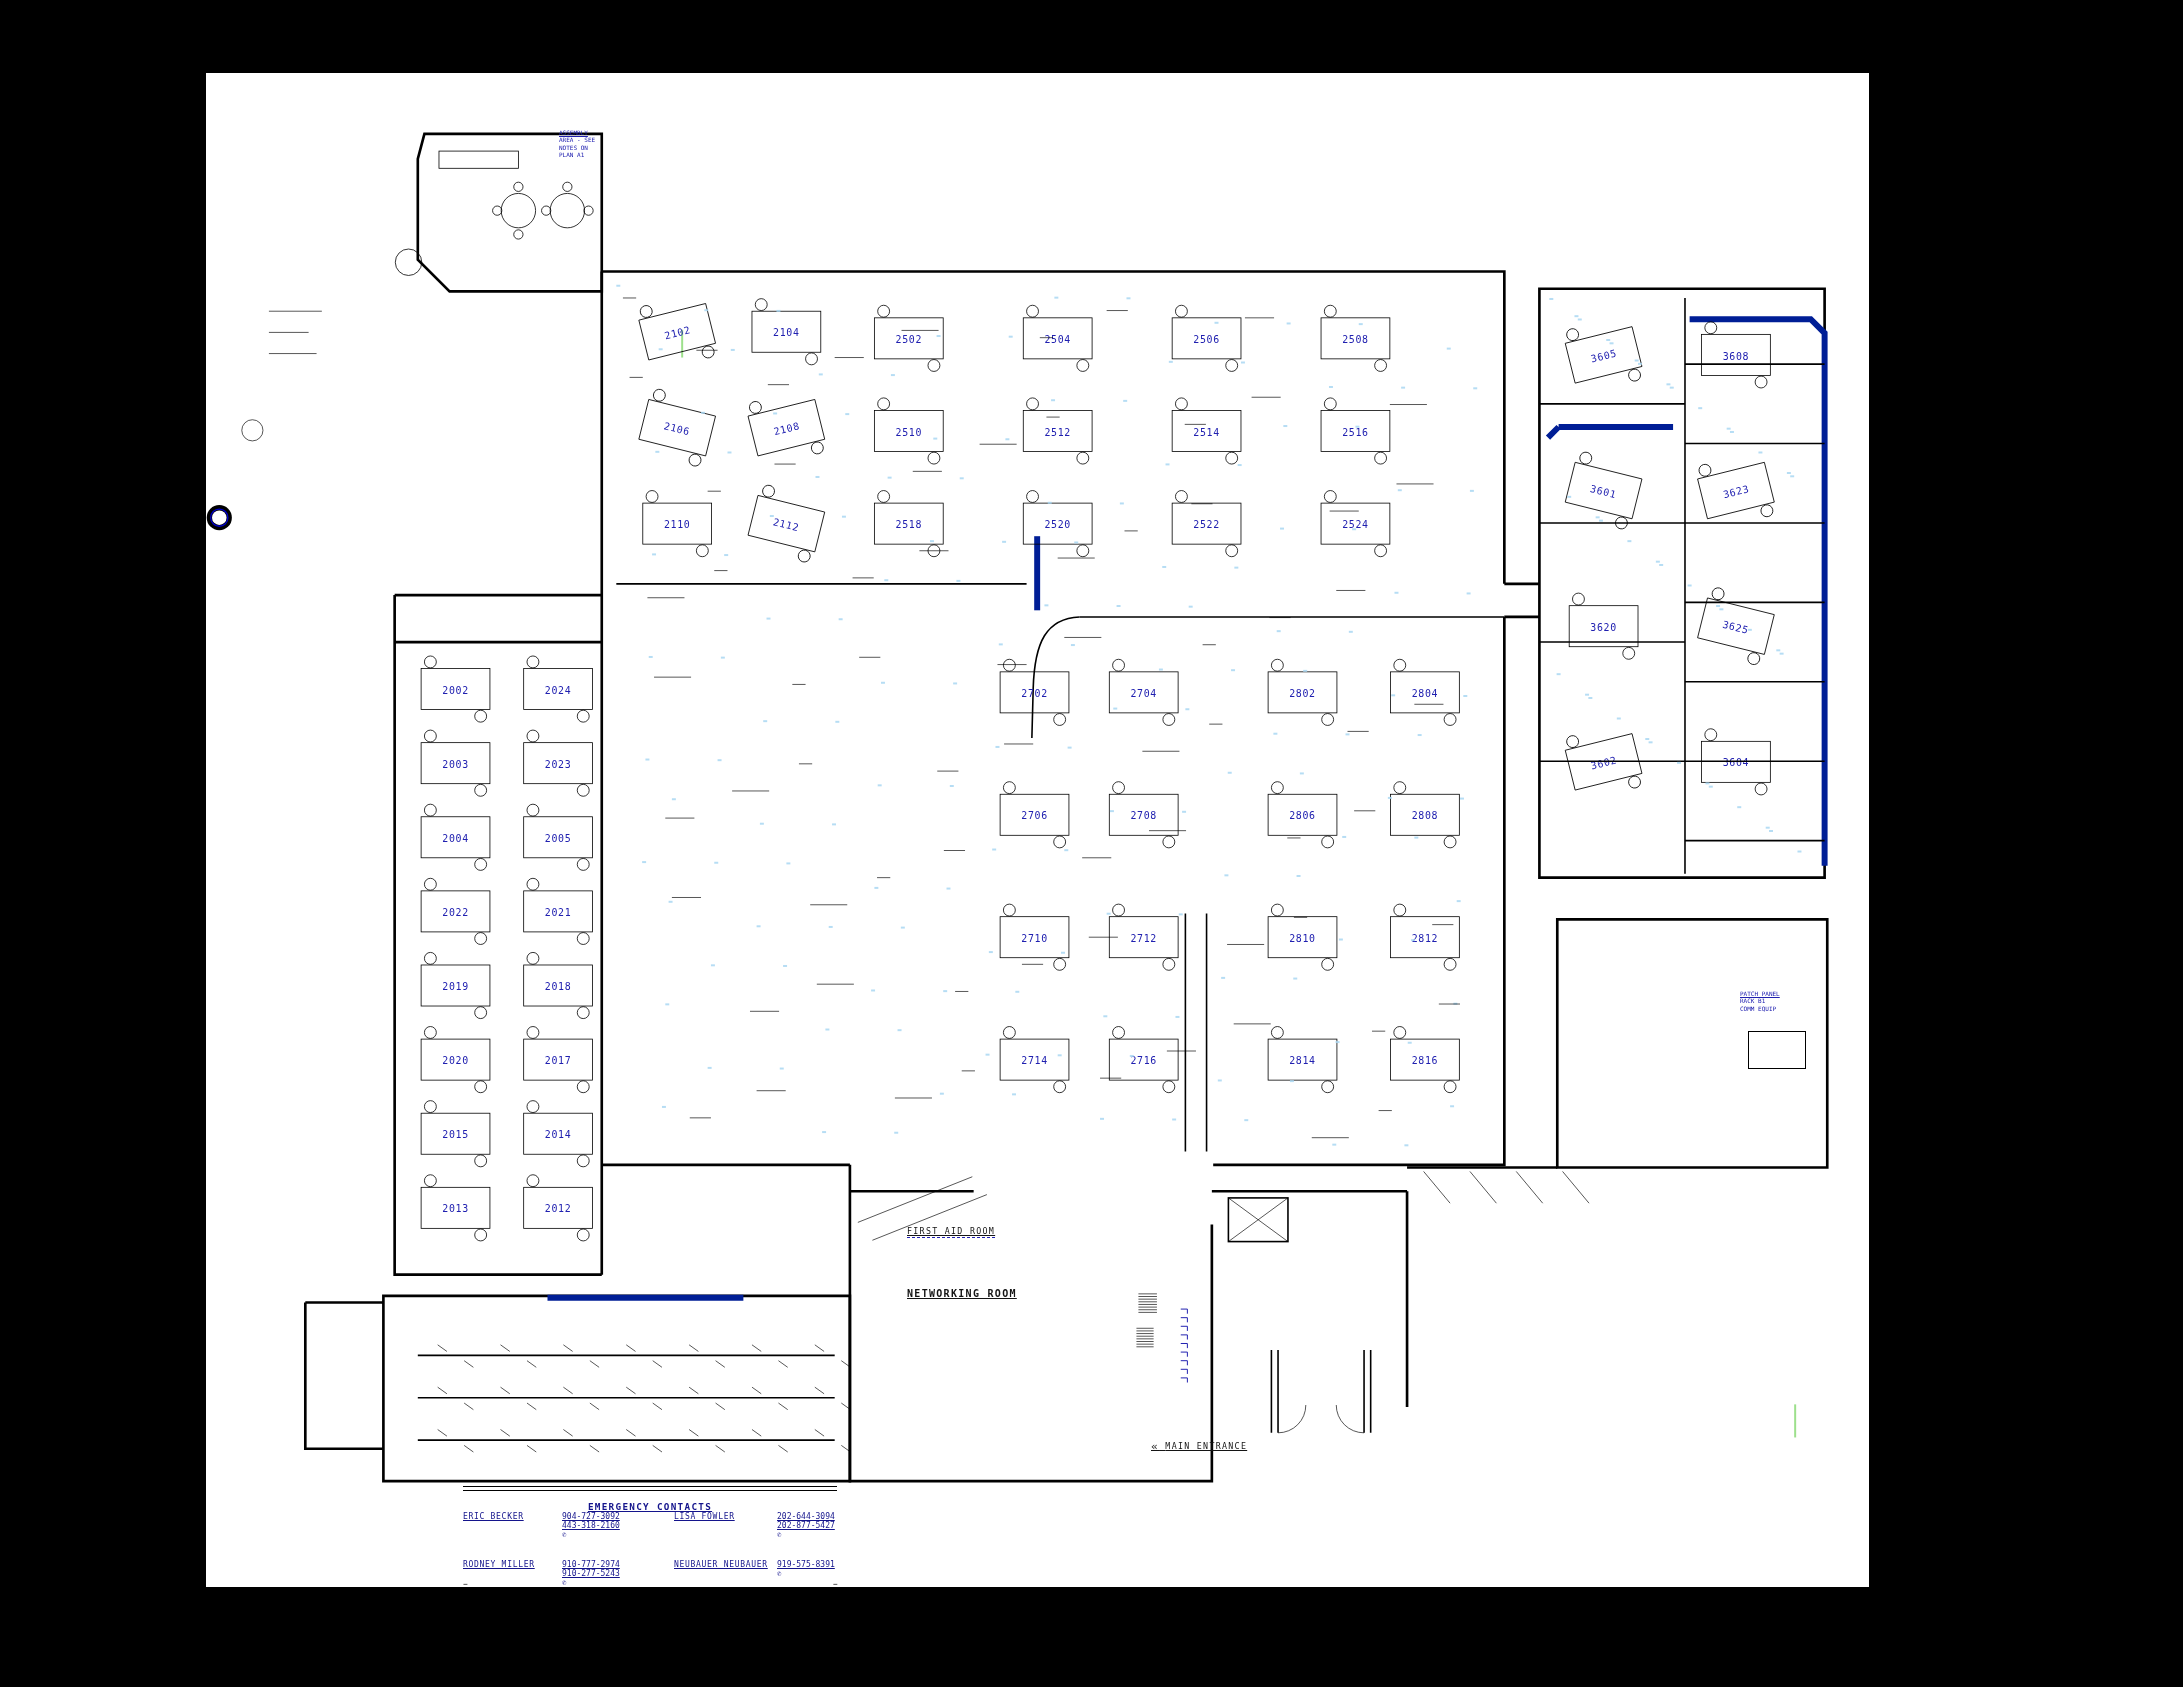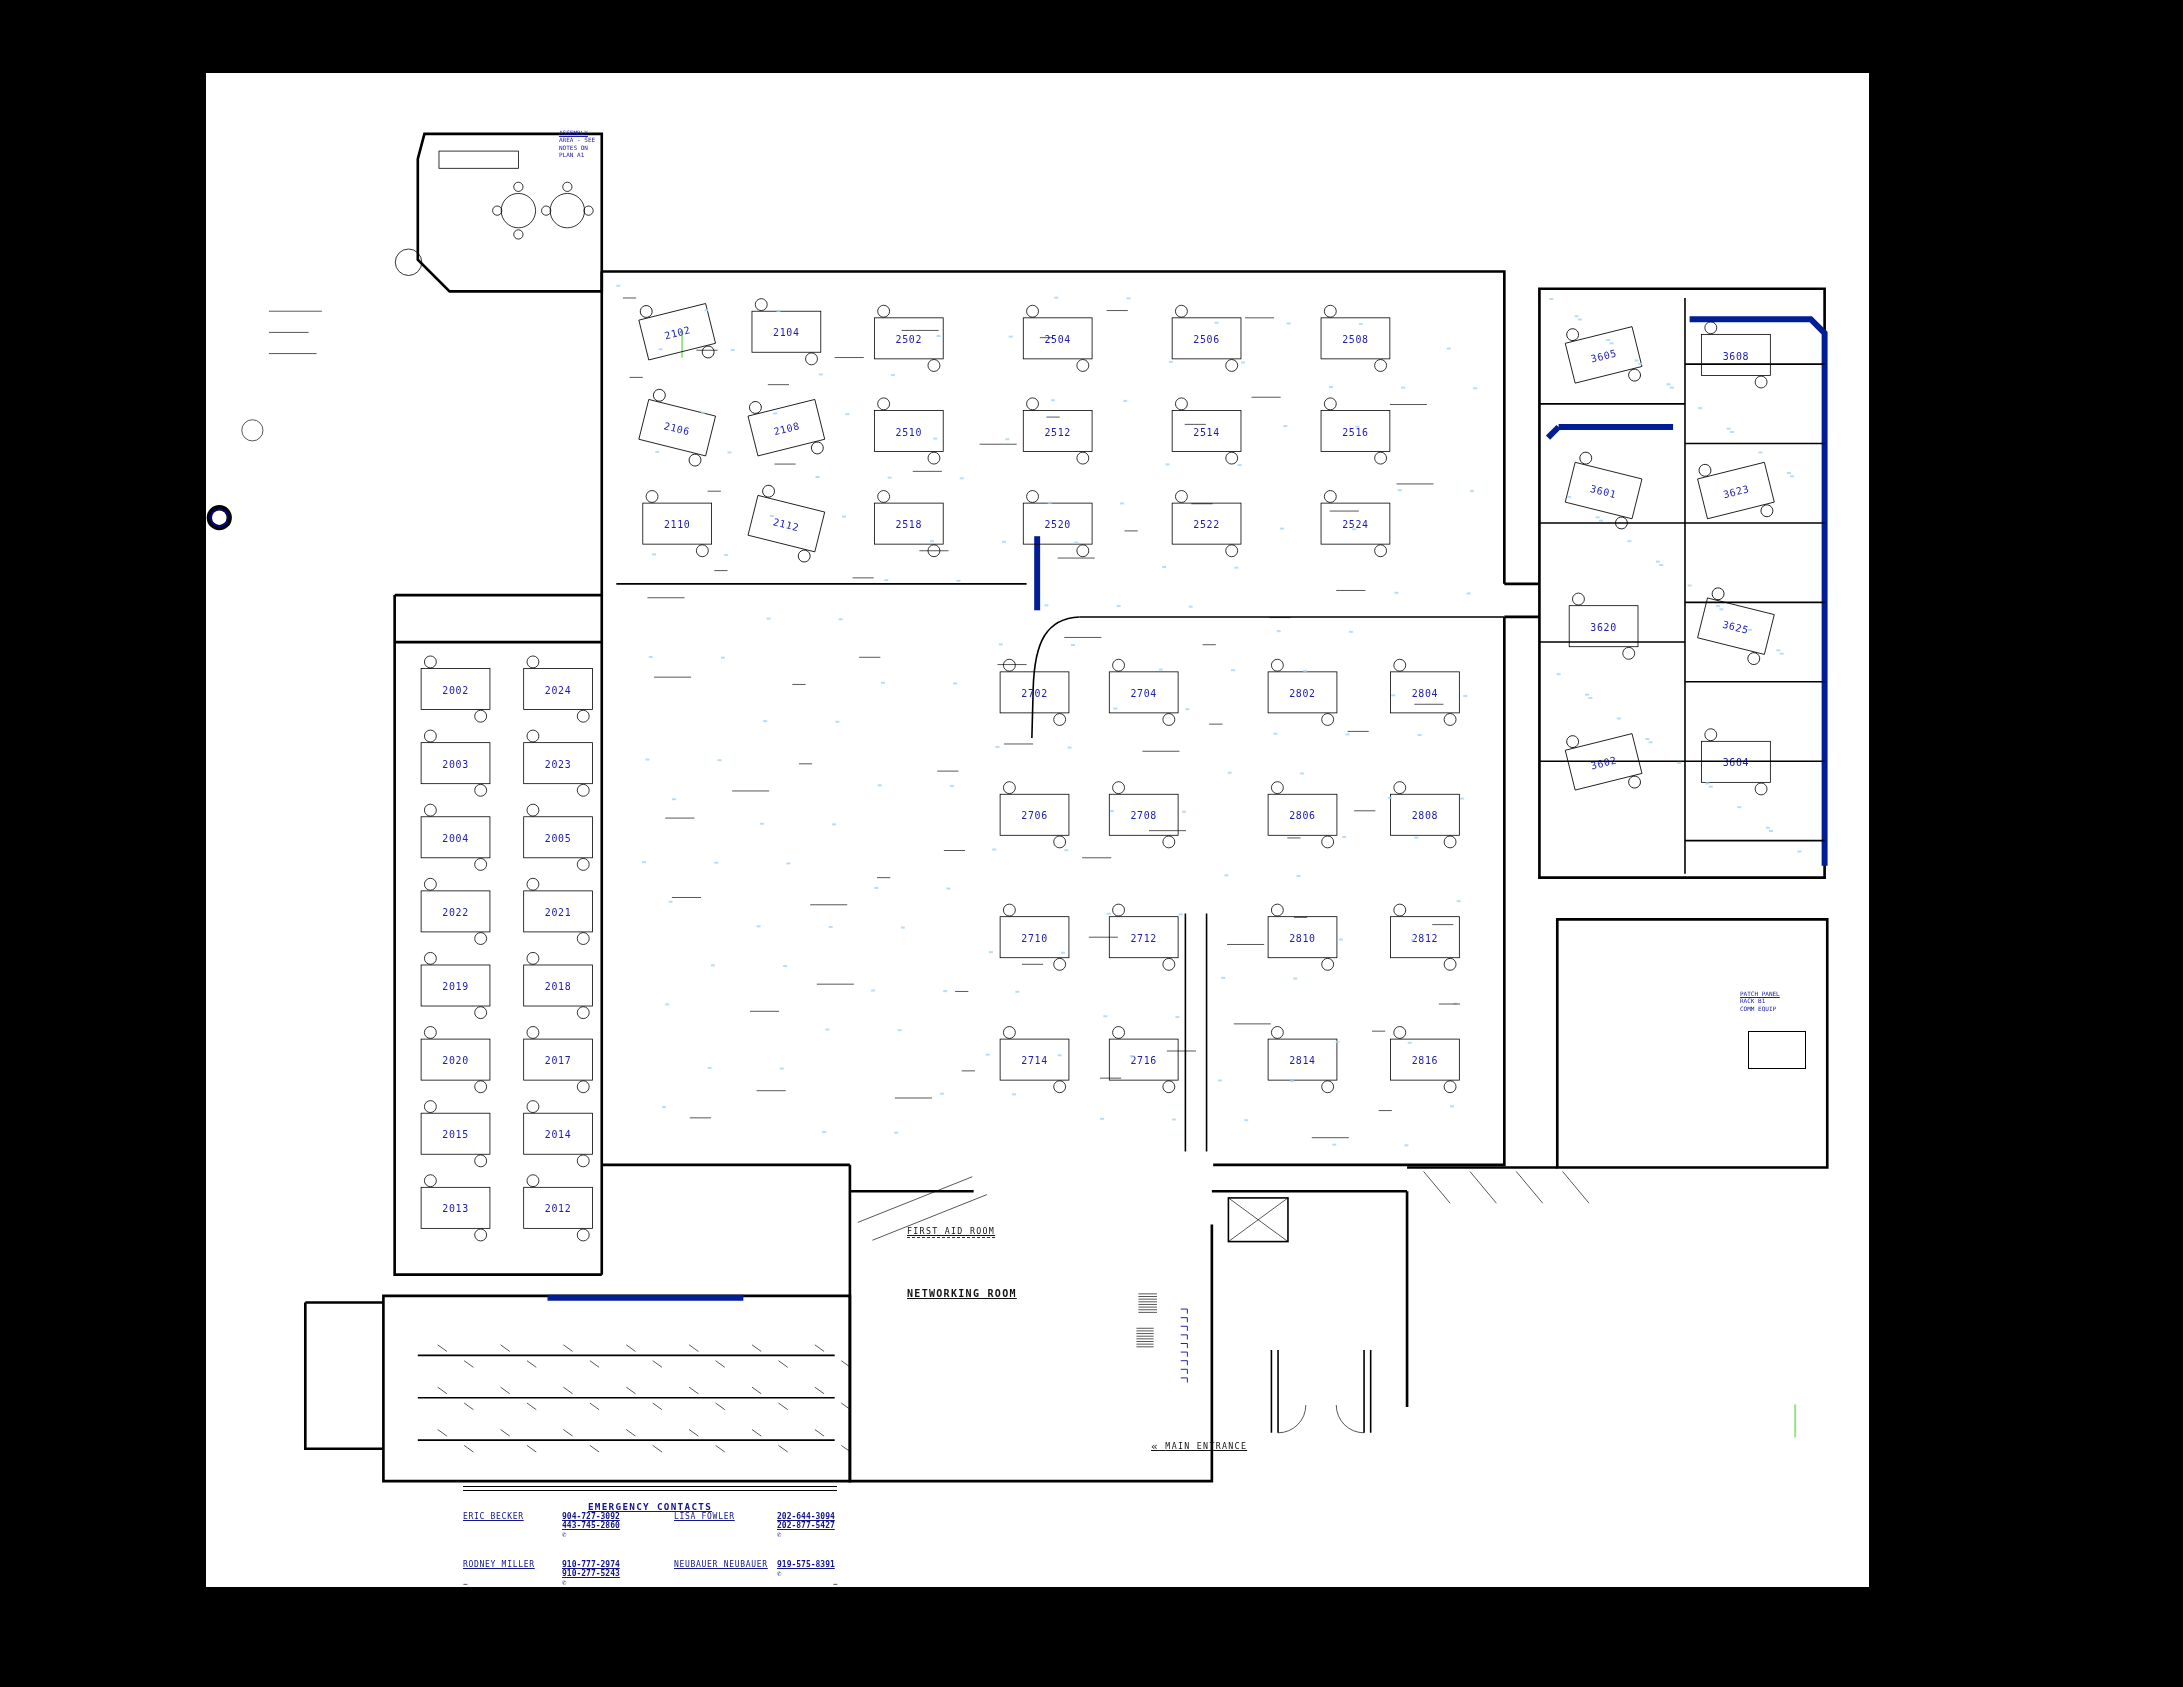--- a/index.html
+++ b/index.html
@@ -17,21 +17,21 @@
               letter-spacing:1.3px;white-space:nowrap;text-decoration:underline;}
   .ul-dash{border-bottom:0.7px dashed #2020b0;padding-bottom:1.3px;}
   .tiny-note{position:absolute;color:#2020b0;font-size:6px;line-height:7.3px;letter-spacing:0;}
   .tiny-note .first{text-decoration:underline;}
   .legend{position:absolute;color:#1a1a8c;}
   .legend .rule{height:3.3px;border-top:1.3px solid #000;border-bottom:0.7px solid #000;margin-bottom:9.3px;}
   .legend-title{text-align:center;font-size:9.3px;font-weight:bold;letter-spacing:1.3px;color:#14148c;
                 text-decoration:underline;}
   .legend-grid{display:grid;grid-template-columns:99px 112px 103px 60px;row-gap:21px;font-size:8px;}
   .cname{text-decoration:underline;letter-spacing:0.7px;color:#14148c;}
-  .phones span.ph{display:block;text-decoration:underline;color:#14148c;font-weight:bold;}
+  .phones span.ph{display:block;text-decoration:underline;color:#14148c;}
   .pico{font-size:7.3px;color:#14148c;}
   .equip-box{position:absolute;border:0.7px solid #000;}
 </style>
 </head>
 <body>
 
 <div class="sheet">
 
   <svg id="plan" width="1663" height="1514" viewBox="0 0 2513 2288">
 
@@ -822,21 +822,21 @@
   <div class="equip-box" style="left:1542px;top:958px;width:56px;height:36px"></div>
 
   
   <div class="legend" style="left:257px;top:1413px;width:374px">
     <div class="rule"></div>
     <div class="legend-title">EMERGENCY CONTACTS</div>
     <div class="legend-grid">
       <div class="cname">ERIC BECKER</div>
       <div class="phones">
         <span class="ph">904-727-3092</span>
-        <span class="ph">443-745-2860</span>
+        <span class="ph">443-318-2160</span>
         <span class="pico">✆</span>
       </div>
       <div class="cname">LISA FOWLER</div>
       <div class="phones">
         <span class="ph">202-644-3094</span>
         <span class="ph">202-877-5427</span>
         <span class="pico">✆</span>
       </div>
       <div class="cname">RODNEY MILLER</div>
       <div class="phones">

